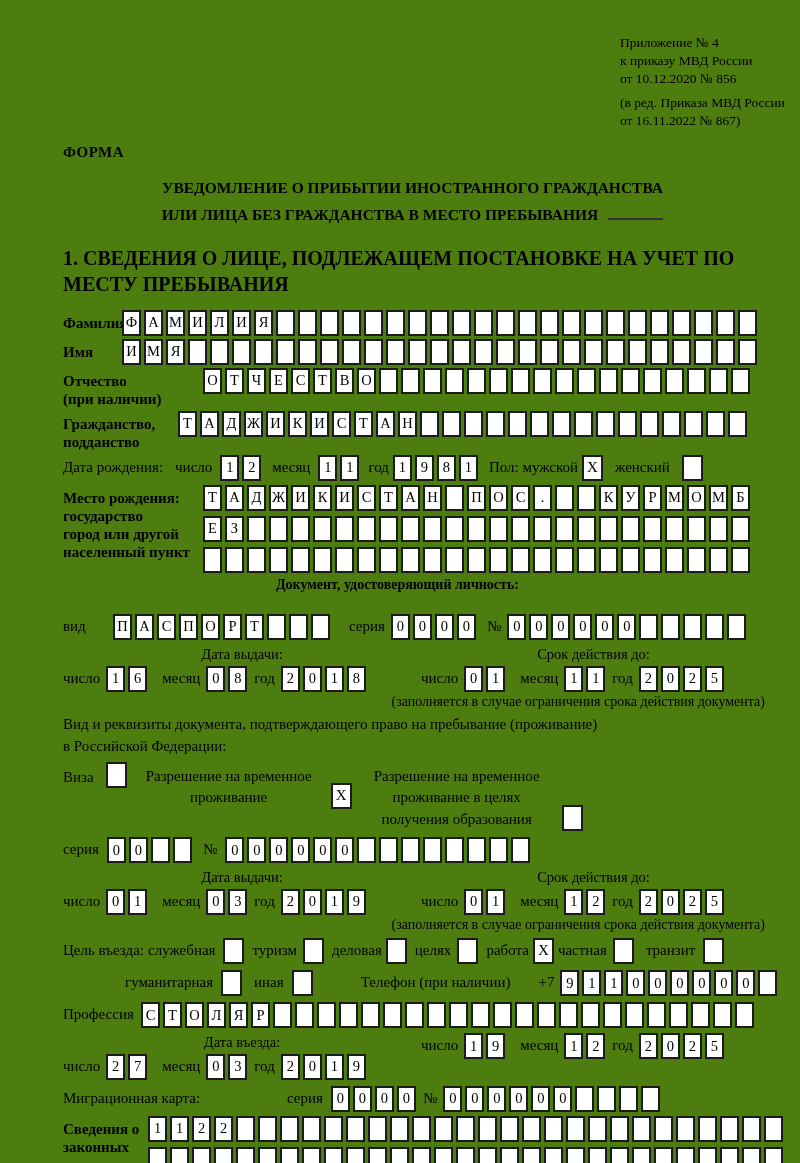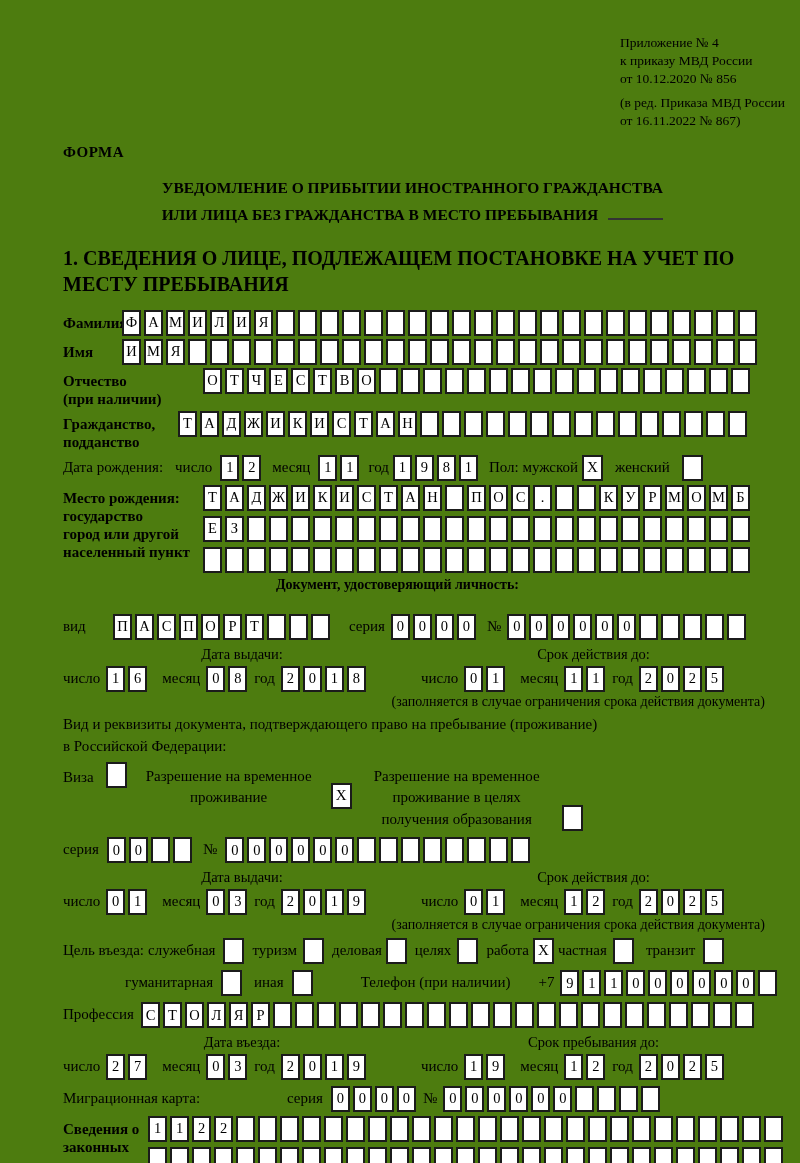--- a/index.html
+++ b/index.html
@@ -608,21 +608,20 @@
         <span class="dlbl ml4">год</span>
         <span class="cells">
             <span class="cell">2</span>
             <span class="cell">0</span>
             <span class="cell">1</span>
             <span class="cell">9</span>
           </span>
       </div>
     </div>
     <div class="dcol right">
-      <div class="dhead">Срок пребывания до:</div>
       <div class="dgroup">
         <span class="dlbl">число</span>
         <span class="cells">
             <span class="cell">1</span>
             <span class="cell">9</span>
           </span>
         <span class="dlbl ml12">месяц</span>
         <span class="cells">
             <span class="cell">1</span>
             <span class="cell">2</span>

